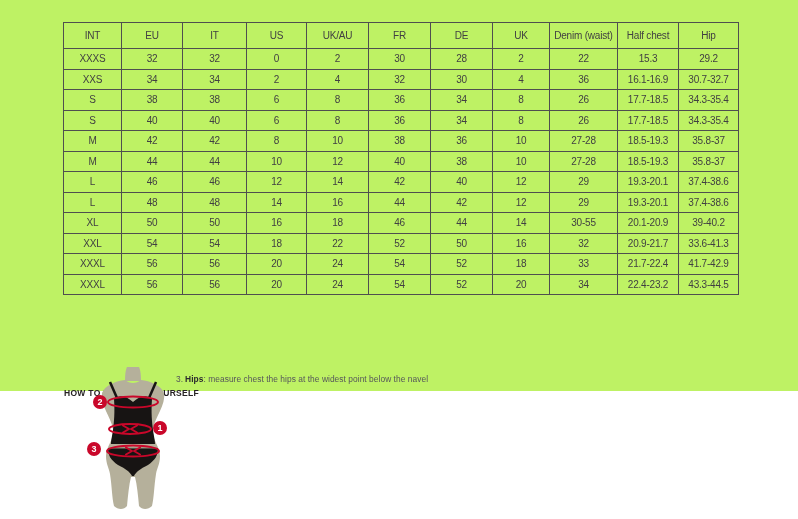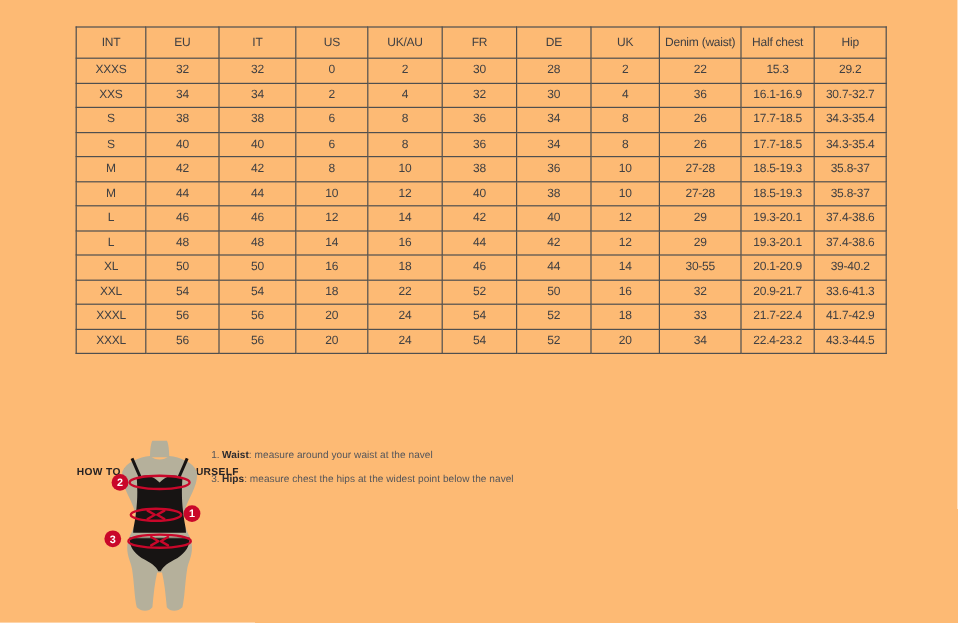--- a/index.html
+++ b/index.html
@@ -1,18 +1,18 @@
 <!DOCTYPE html>
 <html><head>
 <meta charset="utf-8">
 <style>
   * { margin:0; padding:0; box-sizing:border-box; }
   html,body { width:798px; height:519px; background:#ffffff; overflow:hidden;
               font-family:"Liberation Sans", sans-serif; }
-  .page { position:relative; width:798px; height:519px; background:#fdba74; }
+  .page { position:relative; width:798px; height:391px; background:#bef264; }
 
   
   .size-table { position:absolute; left:63px; top:22px; border-collapse:collapse; table-layout:fixed; }
   .size-table th, .size-table td {
       border:1px solid #4f4f4f; text-align:center; vertical-align:middle;
       color:#414042; font-size:10px; font-weight:400; padding:0 1px;
       white-space:nowrap; overflow:hidden; letter-spacing:-0.2px;
   }
   .size-table th { height:26px; }
   .size-table td { height:20.5px; }
@@ -259,17 +259,16 @@
         <text x="82" y="64.2" text-anchor="middle" font-size="9" font-weight="bold" fill="#ffffff" font-family="Liberation Sans, sans-serif">1</text>
       </g>
       <g>
         <circle cx="16" cy="82" r="7" fill="#c9072a"></circle>
         <text x="16" y="85.2" text-anchor="middle" font-size="9" font-weight="bold" fill="#ffffff" font-family="Liberation Sans, sans-serif">3</text>
       </g>
     </svg>
   </div>
 
   <ol class="steps">
-    <li><span class="num">1.</span><b>Waist</b><span>: measure around your waist at the navel</span></li>
       <li><span class="num">3.</span><b>Hips</b><span>: measure chest the hips at the widest point below the navel</span></li>
   </ol>
 
 </div>
 
 </body></html>

